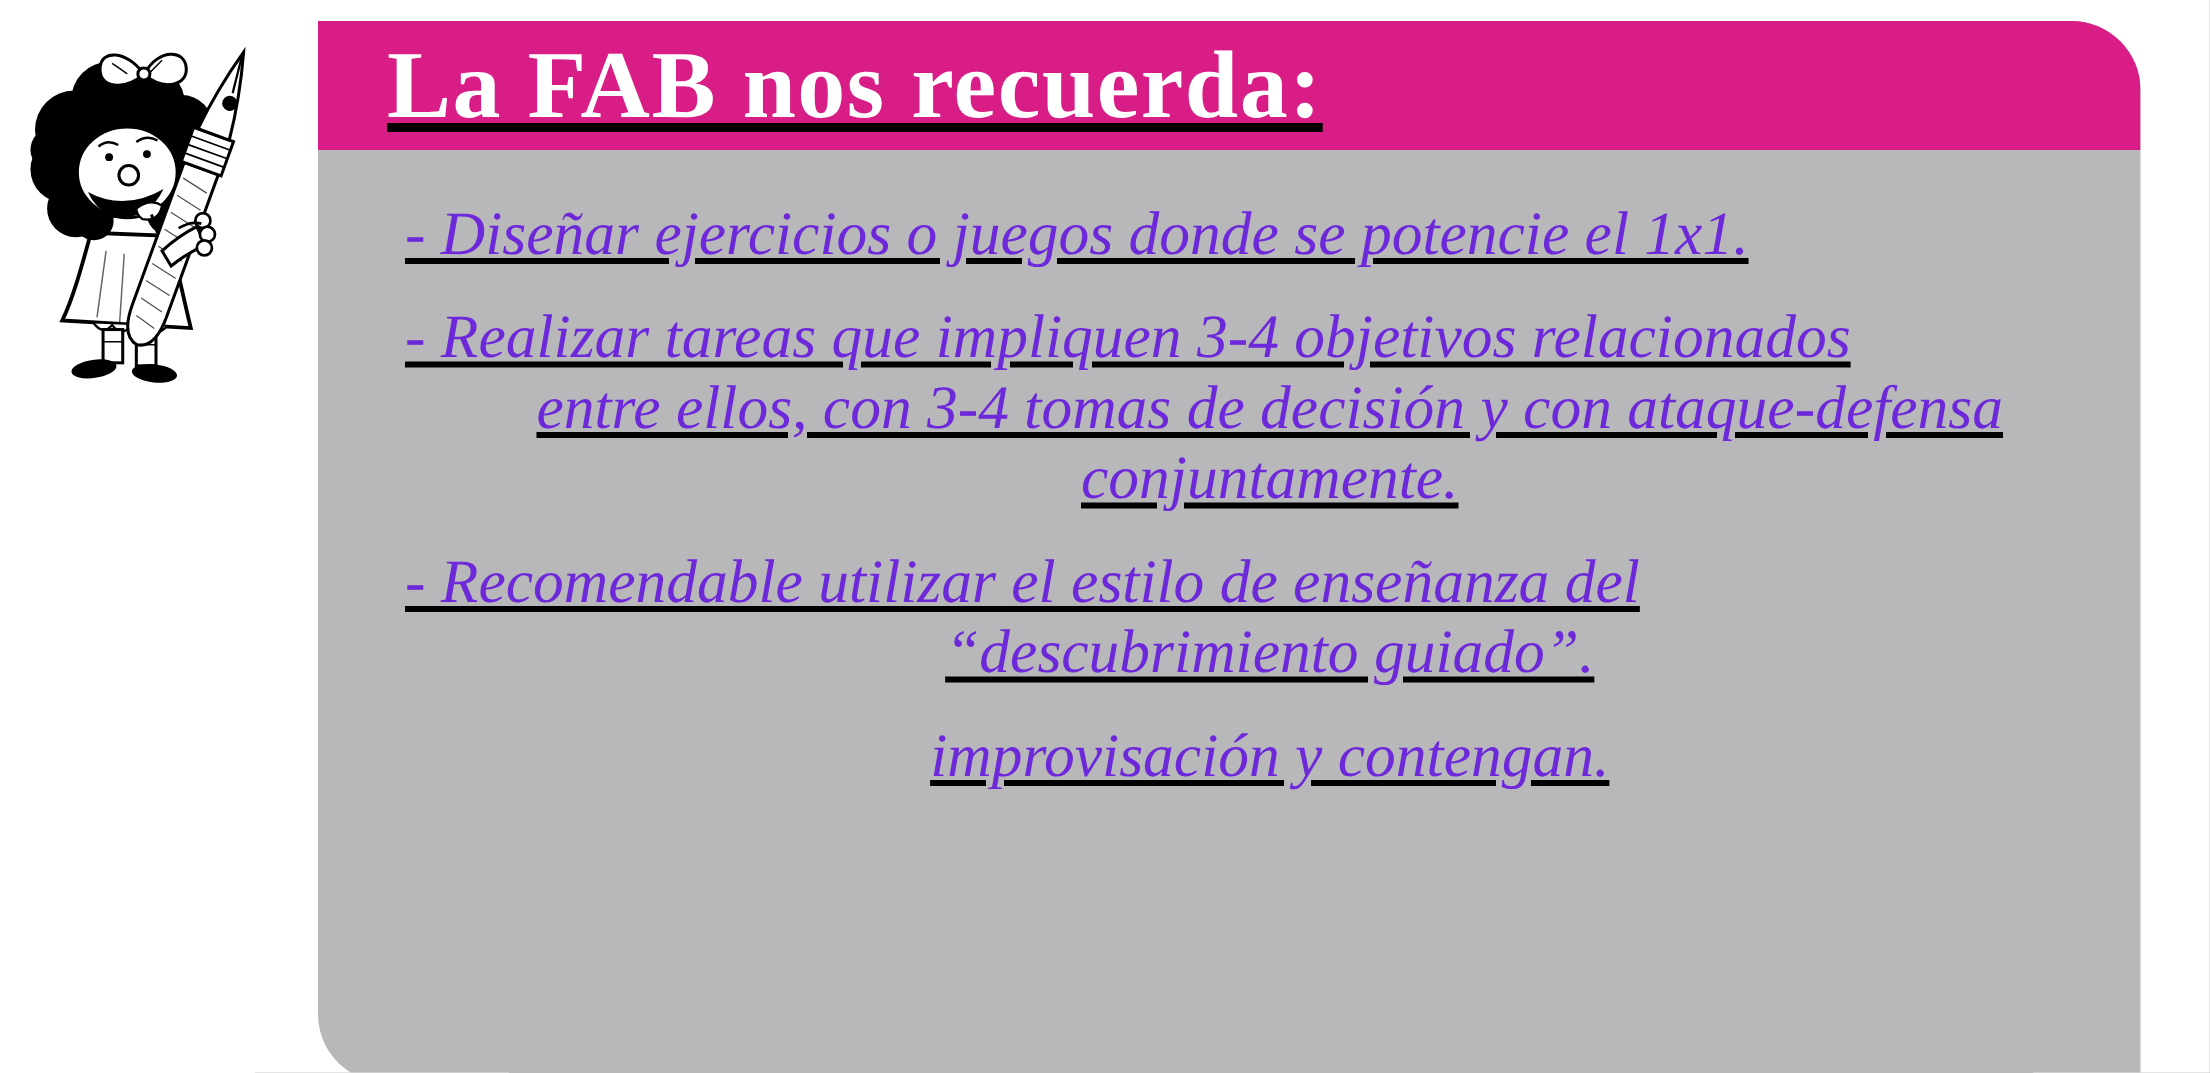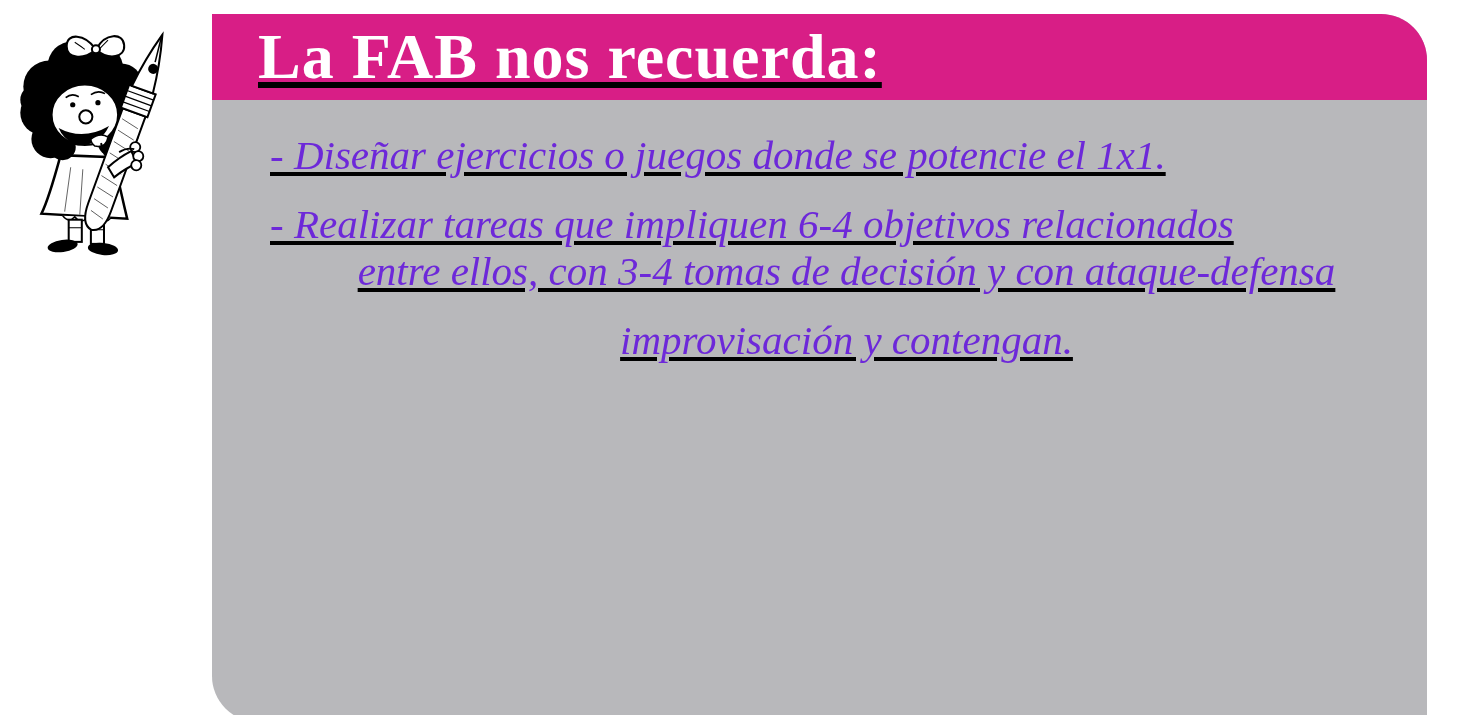--- a/index.html
+++ b/index.html
@@ -106,22 +106,27 @@
 
   <div class="panel">
     <div class="panel-header">
       <span class="panel-title">La FAB nos recuerda:</span>
     </div>
     <div class="panel-body">
         <div class="bullet">
           <div class="line">- Diseñar ejercicios o juegos donde se potencie el 1x1.</div>
         </div>
         <div class="bullet">
-          <div class="line">- Realizar tareas que impliquen 6-4 objetivos relacionados</div>
+          <div class="line">- Realizar tareas que impliquen 3-4 objetivos relacionados</div>
           <div class="line cont">entre ellos, con 3-4 tomas de decisión y con ataque-defensa</div>
+          <div class="line cont">conjuntamente.</div>
+        </div>
+        <div class="bullet">
+          <div class="line">- Recomendable utilizar el estilo de enseñanza del</div>
+          <div class="line cont">“descubrimiento guiado”.</div>
         </div>
         <div class="bullet">
           <div class="line cont">improvisación y contengan.</div>
         </div>
       </div>
   </div>
 
 </div>
 
 </body></html>

